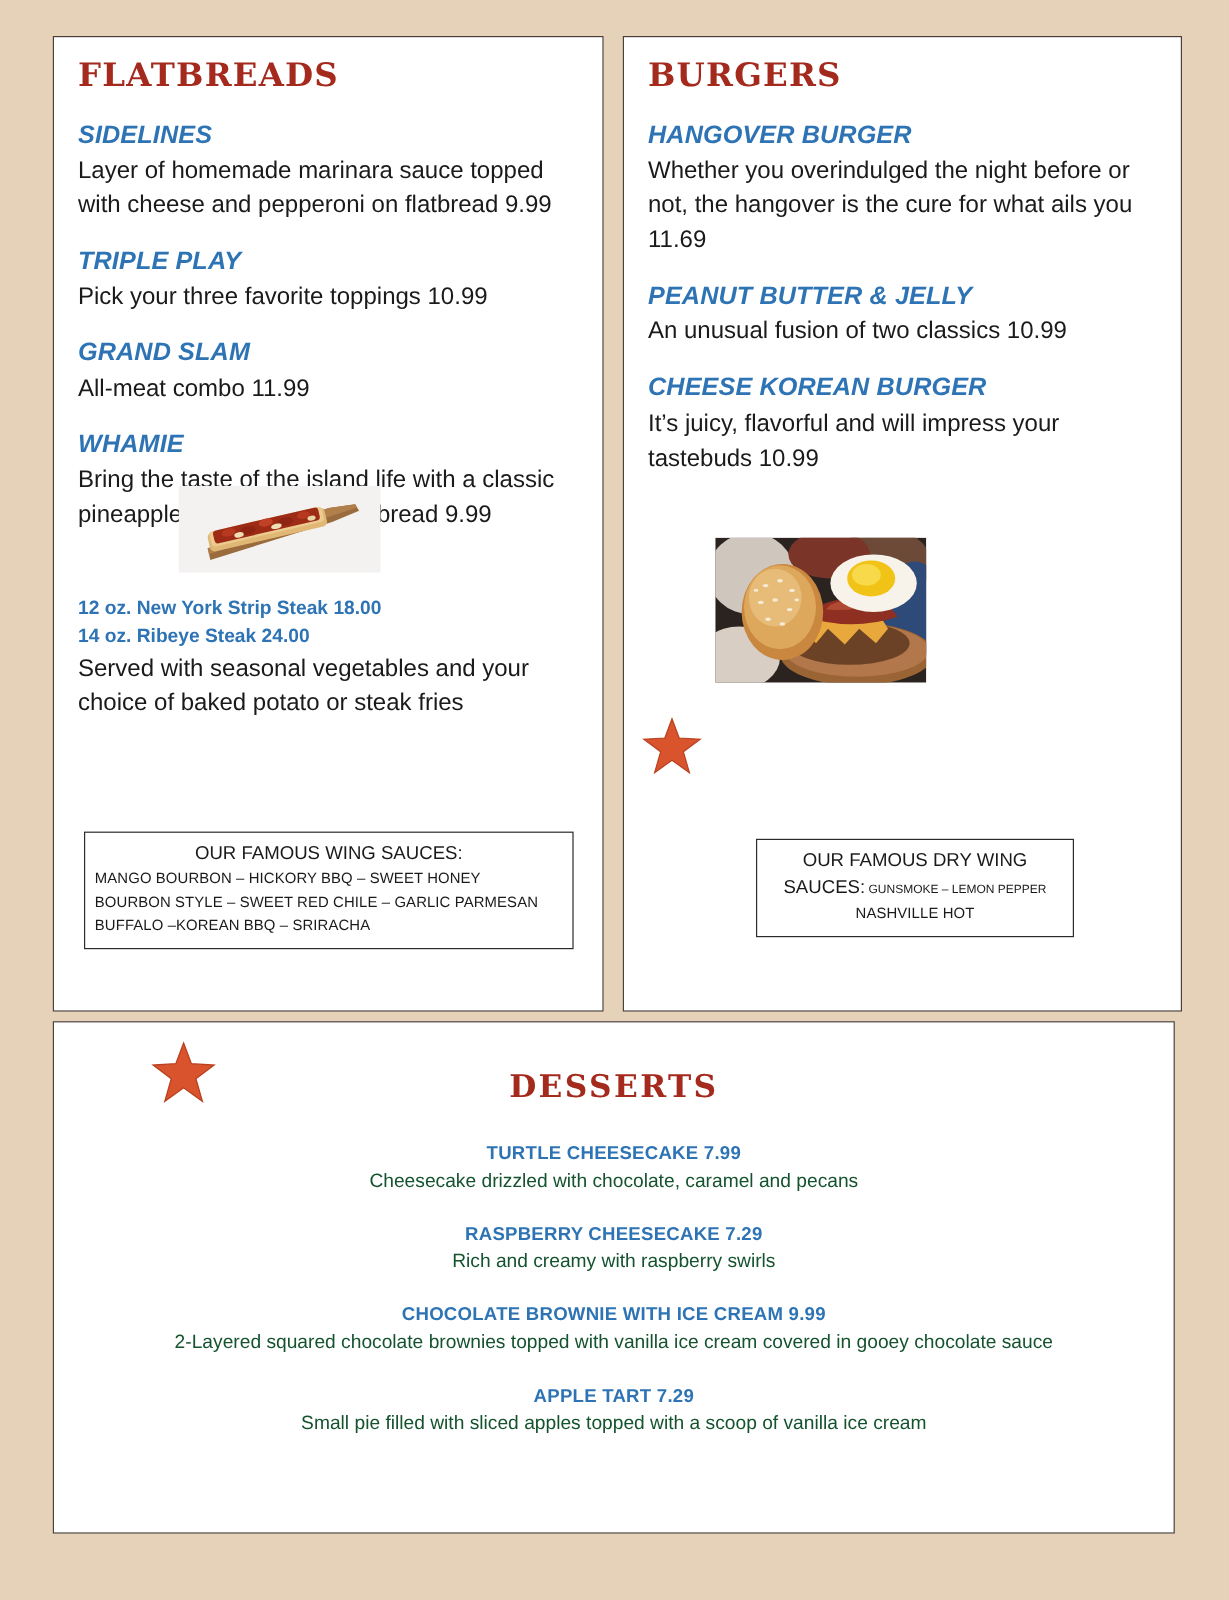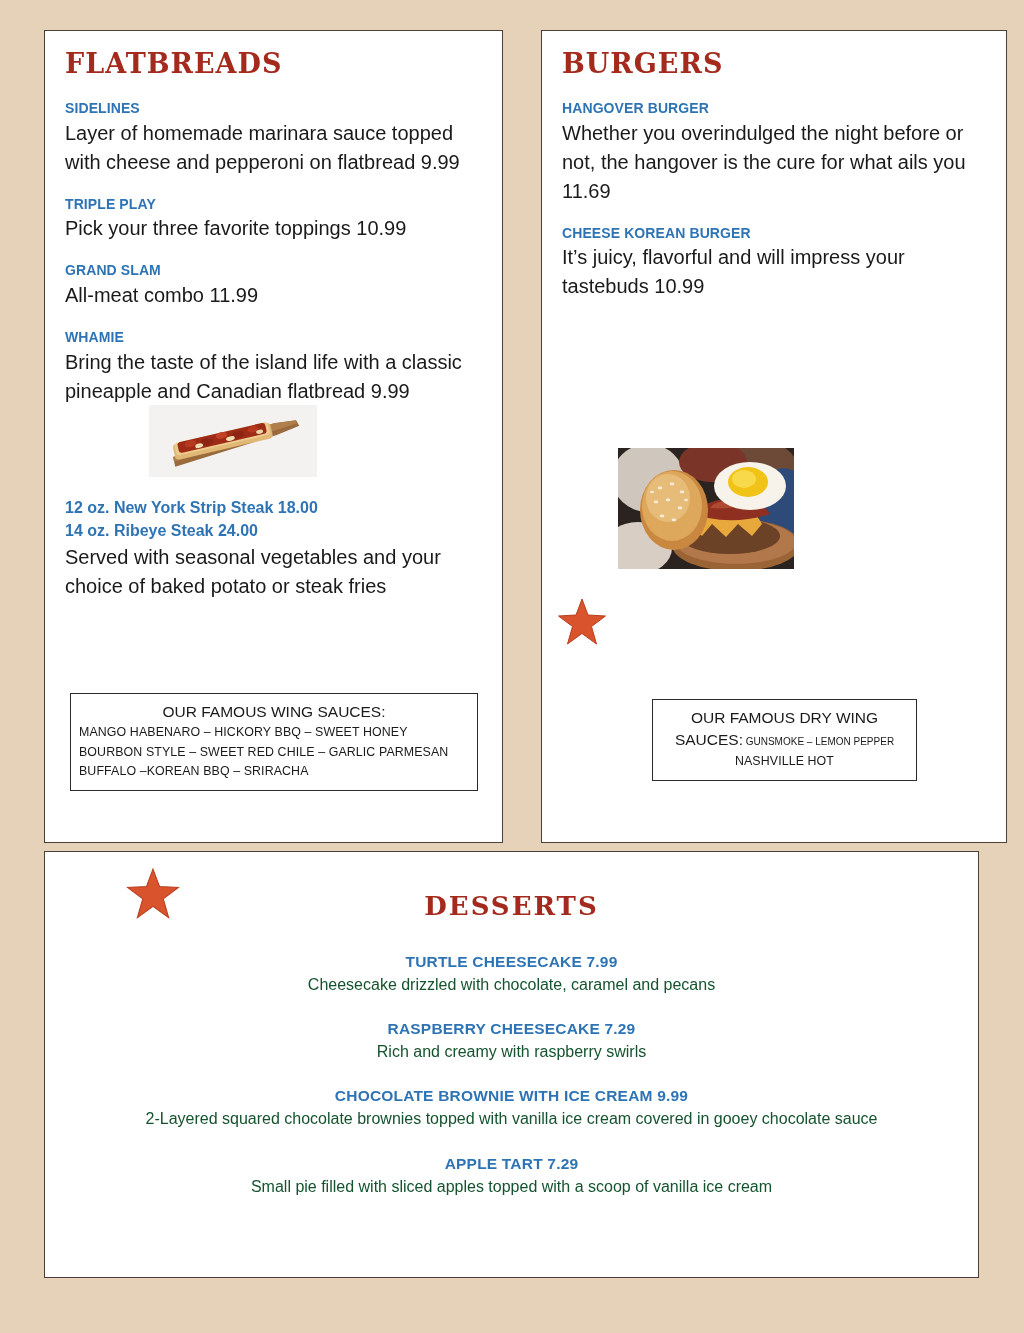--- a/index.html
+++ b/index.html
@@ -21,21 +21,21 @@
   }
 
   
   .panel {
     position: absolute;
     background: #ffffff;
     border: 1.5px solid #4a4038;
   }
 
   #panel-flatbreads { left: 44px;  top: 30px;  width: 459px; height: 813px; }
-  #panel-burgers    { left: 541px; top: 30px;  width: 466px; height: 813px; }
+  #panel-burgers    { left: 519px; top: 30px;  width: 466px; height: 813px; }
   #panel-desserts   { left: 44px;  top: 851px; width: 935px; height: 427px; }
 
   .panel-inner { padding: 18px 20px 0 20px; height: 100%; position: relative; }
 
   
   .section-title {
     font-family: "DejaVu Serif", "Liberation Serif", serif;
     font-weight: 700;
     color: #a52a1e;
     letter-spacing: 1px;
@@ -46,23 +46,24 @@
     font-size: 26px;
     text-align: center;
     letter-spacing: 2px;
   }
 
   
   .item { margin-bottom: 18px; }
   .item-name {
     color: #2E74B5;
     font-weight: 700;
-    font-size: 14px;
+    font-size: 21px;
     letter-spacing: 0.1px;
     line-height: 1.35;
+    font-style: italic;
   }
   .item-desc {
     color: #1a1a1a;
     font-size: 20px;
     line-height: 1.45;
     margin-top: 1px;
   }
 
   
   .steak-lines .steak-line {
@@ -187,40 +188,44 @@
       </div>
 
       <div class="steak-lines" style="position:absolute; left:20px; top:466px; width:420px;">
         <div class="steak-line">12 oz. New York Strip Steak 18.00</div>
         <div class="steak-line">14 oz. Ribeye Steak 24.00</div>
         <div class="item-desc">Served with seasonal vegetables and your choice of baked potato or steak fries</div>
       </div>
 
       <div class="sauce-box" id="sauce-box-wet">
         <div class="sauce-title">OUR FAMOUS WING SAUCES:</div>
-        <div class="sauce-line">MANGO HABENARO – HICKORY BBQ – SWEET HONEY</div>
+        <div class="sauce-line">MANGO BOURBON – HICKORY BBQ – SWEET HONEY</div>
         <div class="sauce-line">BOURBON STYLE – SWEET RED CHILE – GARLIC PARMESAN</div>
         <div class="sauce-line">BUFFALO –KOREAN BBQ – SRIRACHA</div>
       </div>
 
     </div>
   </div>
 
   <div class="panel" id="panel-burgers">
     <div class="panel-inner">
 
       <div class="section-title">BURGERS</div>
 
       <div style="height:20px"></div>
 
       <div class="item">
         <div class="item-name">HANGOVER BURGER</div>
         <div class="item-desc">Whether you overindulged the night before or not, the hangover is the cure for what ails you 11.69</div>
       </div>
 
+      <div class="item">
+        <div class="item-name">PEANUT BUTTER &amp; JELLY</div>
+        <div class="item-desc">An unusual fusion of two classics 10.99</div>
+      </div>
 
 
       <div class="item">
         <div class="item-name">CHEESE KOREAN BURGER</div>
         <div class="item-desc">It’s juicy, flavorful and will impress your tastebuds 10.99</div>
       </div>
 
       <div class="photo" id="photo-burger">
         <svg viewBox="0 0 176 121" preserveAspectRatio="none">
           <rect width="176" height="121" fill="#2a2320"></rect>

